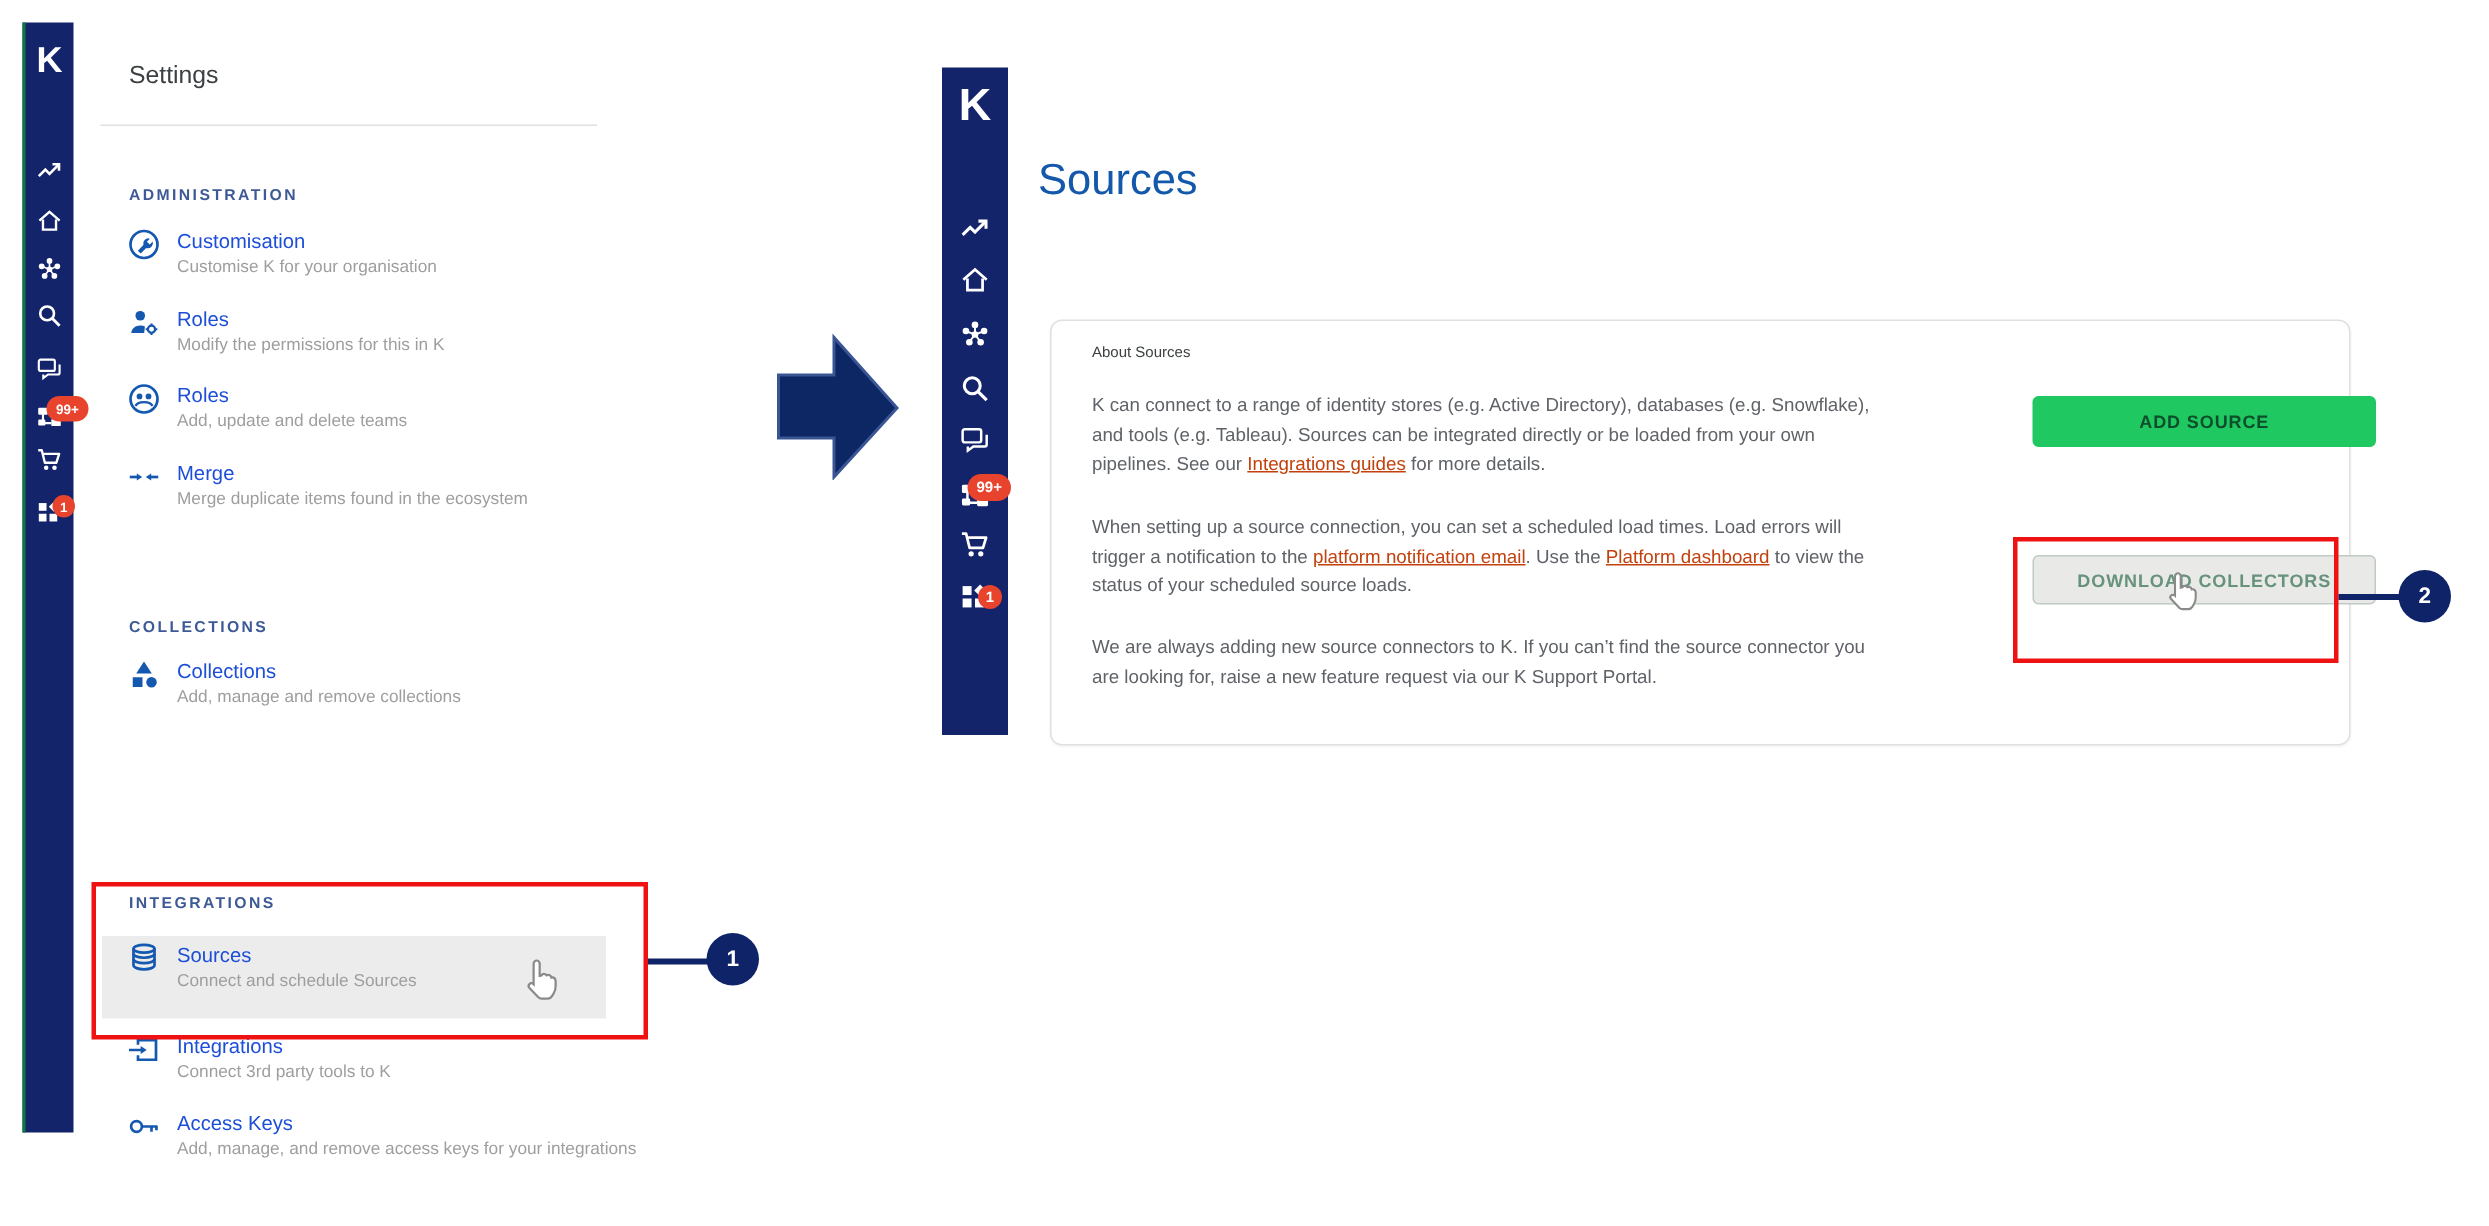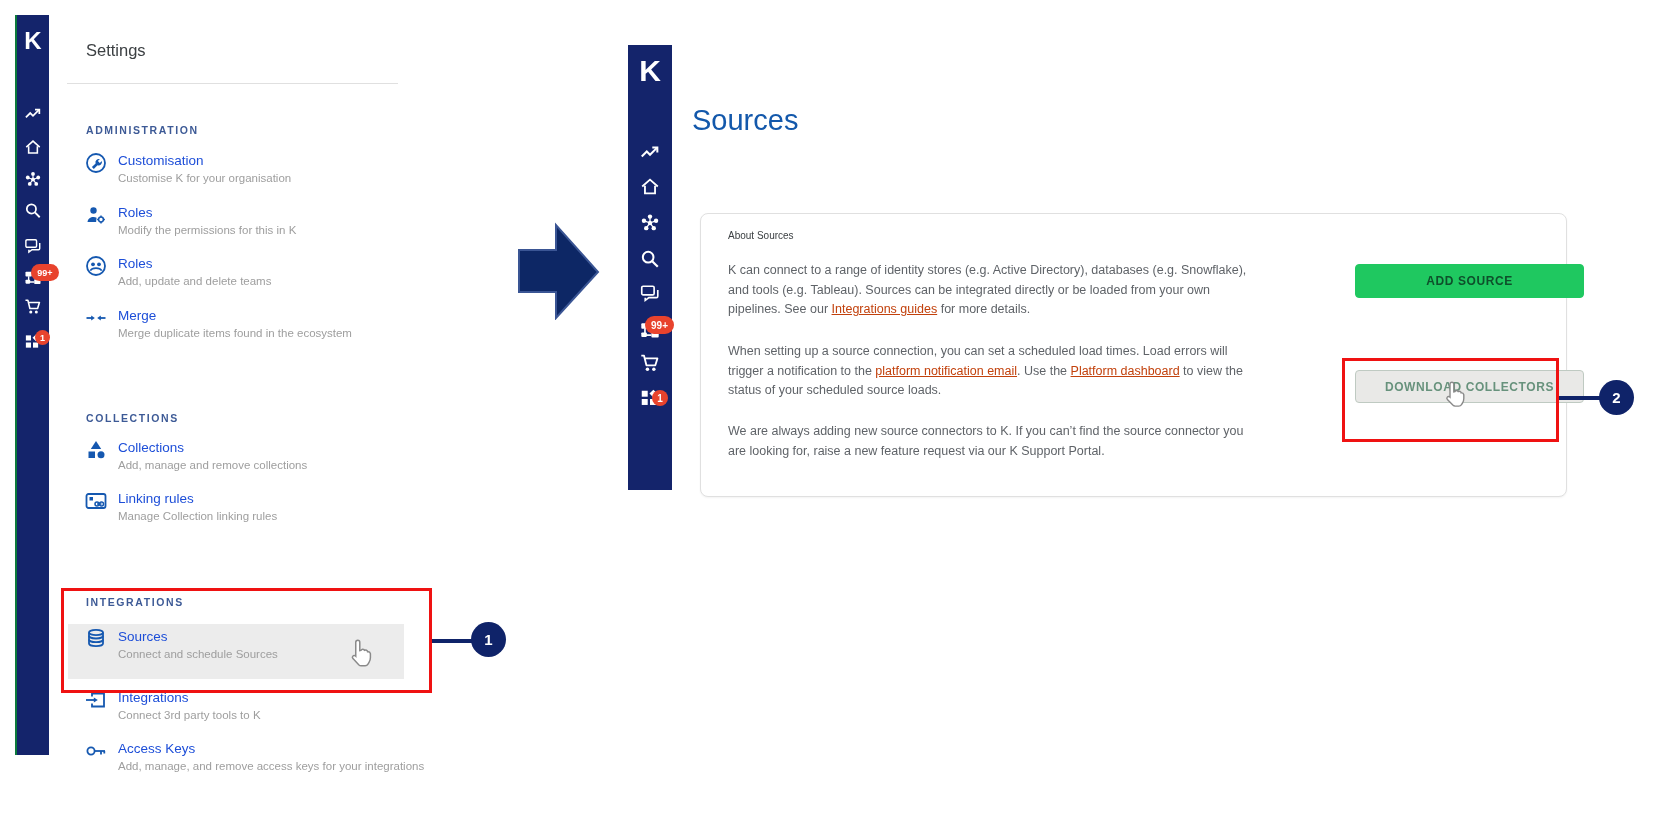--- a/index.html
+++ b/index.html
@@ -263,29 +263,20 @@
   </div>
   <div class="s-item it-collections">
     <svg class="ic">
         <use href="#i-category"></use>
       </svg>
     <div>
         <div class="tt">Collections</div>
          <div class="dd">Add, manage and remove collections</div>
       </div>
   </div>
-  <div class="s-item it-linking">
-    <svg class="ic">
-        <use href="#i-linkcard"></use>
-      </svg>
-    <div>
-        <div class="tt">Linking rules</div>
-         <div class="dd">Manage Collection linking rules</div>
-      </div>
-  </div>
   <div class="s-item it-sources">
     <svg class="ic">
         <use href="#i-db"></use>
       </svg>
     <div>
         <div class="tt">Sources</div>
          <div class="dd">Connect and schedule Sources</div>
       </div>
   </div>
   <div class="s-item it-integrations">

